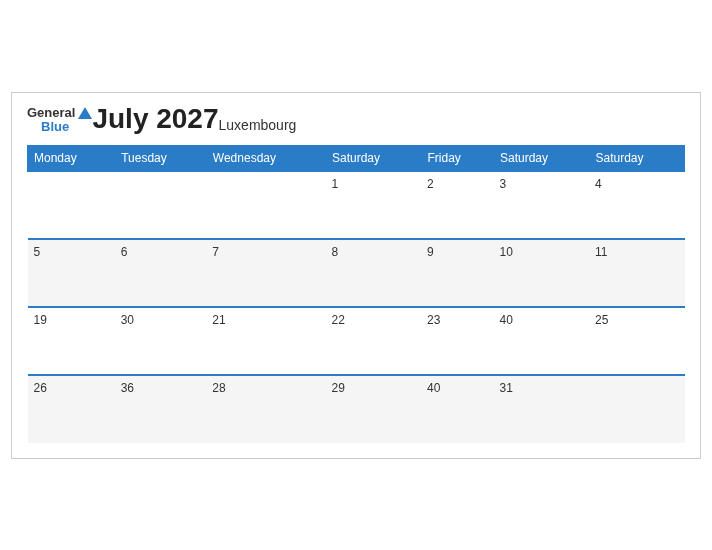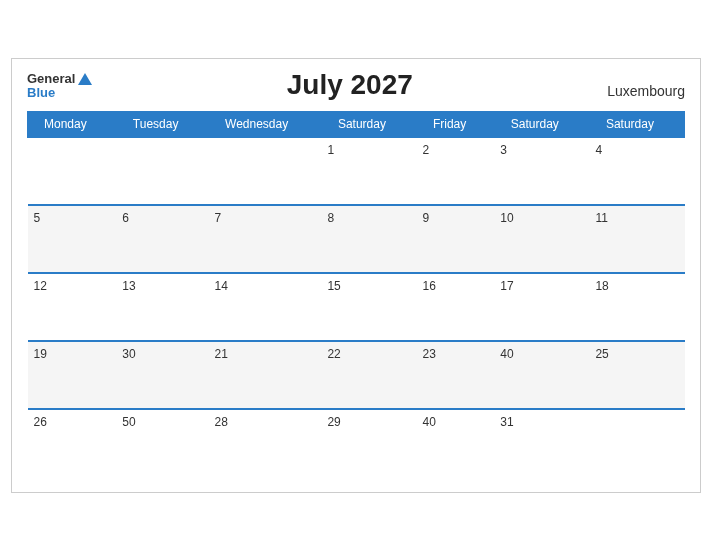--- a/index.html
+++ b/index.html
@@ -14,38 +14,37 @@
     }
     .calendar-container {
       width: 690px;
       background: #fff;
       border: 1px solid #ccc;
       padding: 10px 15px 15px;
     }
     .header {
       display: flex;
       align-items: center;
-      justify-content: space-between;
       margin-bottom: 10px;
-      gap: 22px;
     }
     .logo {
       display: flex;
       flex-direction: column;
       line-height: 1;
     }
     .logo-general {
       font-size: 13px;
       font-weight: bold;
       color: #333;
     }
     .logo-blue {
       font-size: 13px;
       font-weight: bold;
       color: #2a7cc7;
+      margin-left: 14px;
     }
     .logo-triangle {
       display: inline-block;
       width: 0;
       height: 0;
       border-left: 7px solid transparent;
       border-right: 7px solid transparent;
       border-bottom: 12px solid #2a7cc7;
       margin-left: 3px;
       vertical-align: middle;
@@ -65,21 +64,21 @@
     .calendar-grid {
       width: 100%;
       border-collapse: collapse;
     }
     .calendar-grid th {
       background-color: #2a7cc7;
       color: #fff;
       font-size: 12px;
       font-weight: normal;
       text-align: left;
-      padding: 5px 16px;
+      padding: 5px 6px;
       border: 1px solid #2a7cc7;
     }
     .calendar-grid td {
       border-top: 2px solid #2a7cc7;
       border-left: none;
       border-right: none;
       border-bottom: none;
       vertical-align: top;
       padding: 5px 6px;
       height: 68px;
@@ -137,40 +136,31 @@
         <tr>
           <td>5</td>
           <td>6</td>
           <td>7</td>
           <td>8</td>
           <td>9</td>
           <td>10</td>
           <td>11</td>
         </tr>
         <tr>
-          <td>12</td>
-          <td>13</td>
-          <td>14</td>
-          <td>15</td>
-          <td>16</td>
-          <td>17</td>
-          <td>18</td>
-        </tr>
-        <tr>
           <td>19</td>
           <td>30</td>
           <td>21</td>
           <td>22</td>
           <td>23</td>
           <td>40</td>
           <td>25</td>
         </tr>
         <tr>
           <td>26</td>
-          <td>50</td>
+          <td>36</td>
           <td>28</td>
           <td>29</td>
           <td>40</td>
           <td>31</td>
           <td class="empty"></td>
         </tr>
       </tbody>
   </table>
 </div>
 

